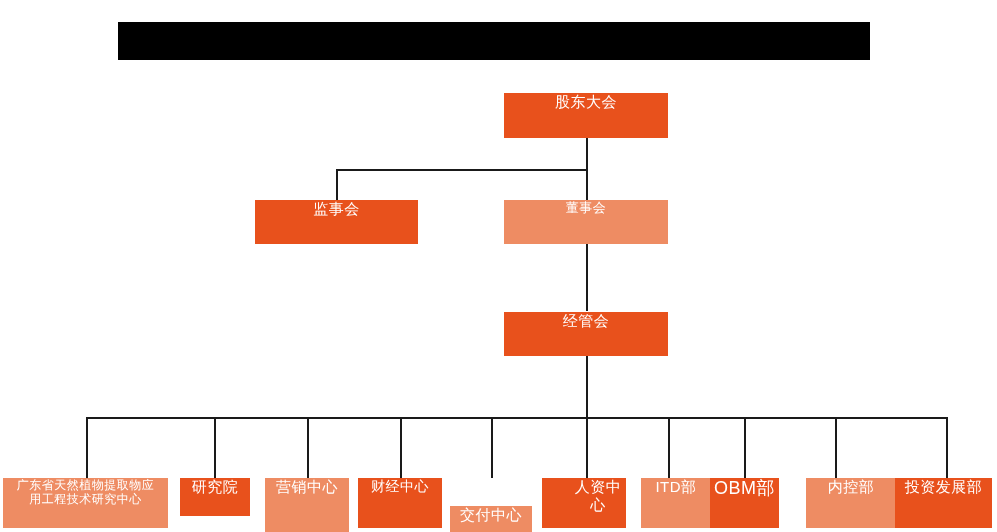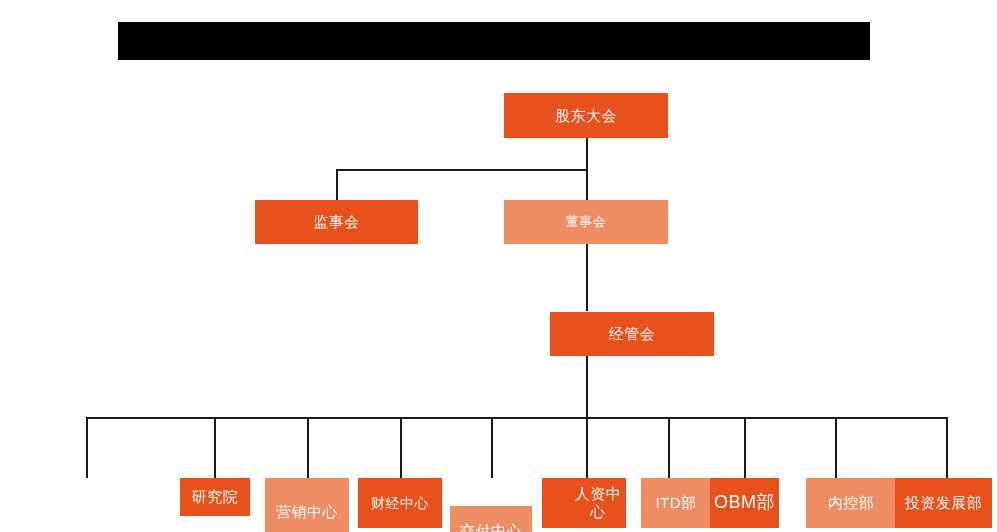--- a/index.html
+++ b/index.html
@@ -22,21 +22,21 @@
     left: 118px;
     top: 22px;
     width: 752px;
     height: 38px;
     background: #000000;
   }
   .node {
     position: absolute;
     box-sizing: border-box;
     display: flex;
-    align-items: center;
+    align-items: flex-start;
     justify-content: center;
     text-align: center;
     color: #ffffff;
     line-height: 1.18;
     z-index: 3;
     letter-spacing: 0.5px;
   }
   .node-dark { background: #E8511C; }
   .node-light { background: #EE8C63; }
   .node-label {
@@ -84,24 +84,28 @@
   </div>
 
   <div class="node node-dark" style="left:255px; top:200px; width:163px; height:44px; font-size:15px;">
     <span class="node-label">监事会</span>
   </div>
 
   <div class="node node-light" style="left:504px; top:200px; width:164px; height:44px; font-size:13px;">
     <span class="node-label">董事会</span>
   </div>
 
-  <div class="node node-dark" style="left:504px; top:312px; width:164px; height:44px; font-size:15px;margin-left:46px;">
+  <div class="node node-dark" style="left:504px; top:312px; width:164px; height:44px; font-size:15px;">
     <span class="node-label">经管会</span>
   </div>
 
+  <div class="node node-light" style="left:3px; top:478px; width:165px; height:50px; font-size:12px;">
+    <span class="node-label">广东省天然植物提取物应
+用工程技术研究中心</span>
+  </div>
 
   <div class="node node-dark" style="left:180px; top:478px; width:70px; height:38px; font-size:15px;">
     <span class="node-label">研究院</span>
   </div>
 
   <div class="node node-light" style="left:265px; top:478px; width:84px; height:68px; font-size:15px;">
     <span class="node-label">营销中心</span>
   </div>
 
   <div class="node node-dark" style="left:358px; top:478px; width:84px; height:50px; font-size:14px;">

